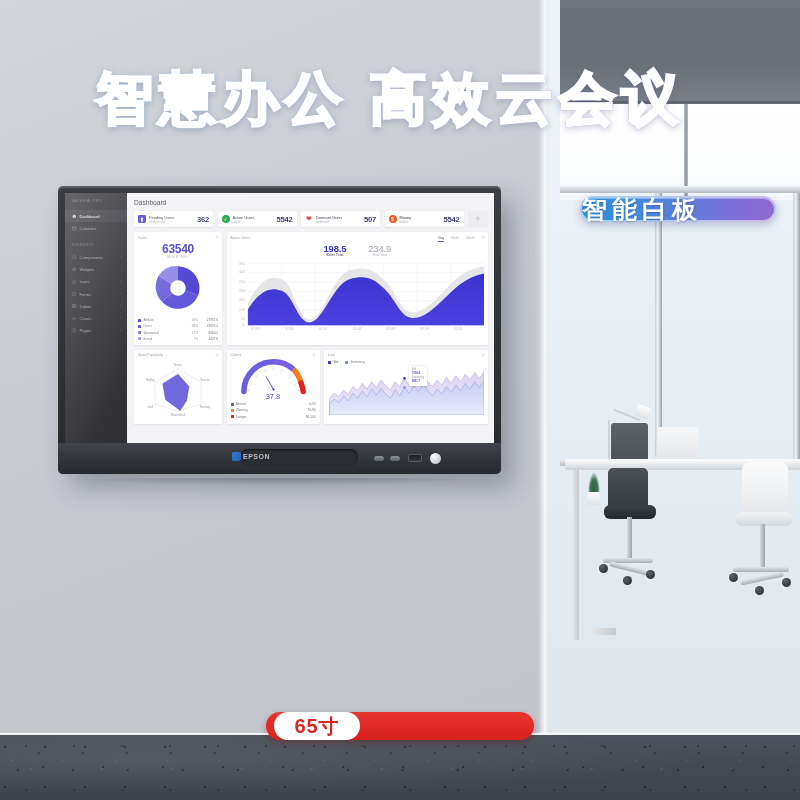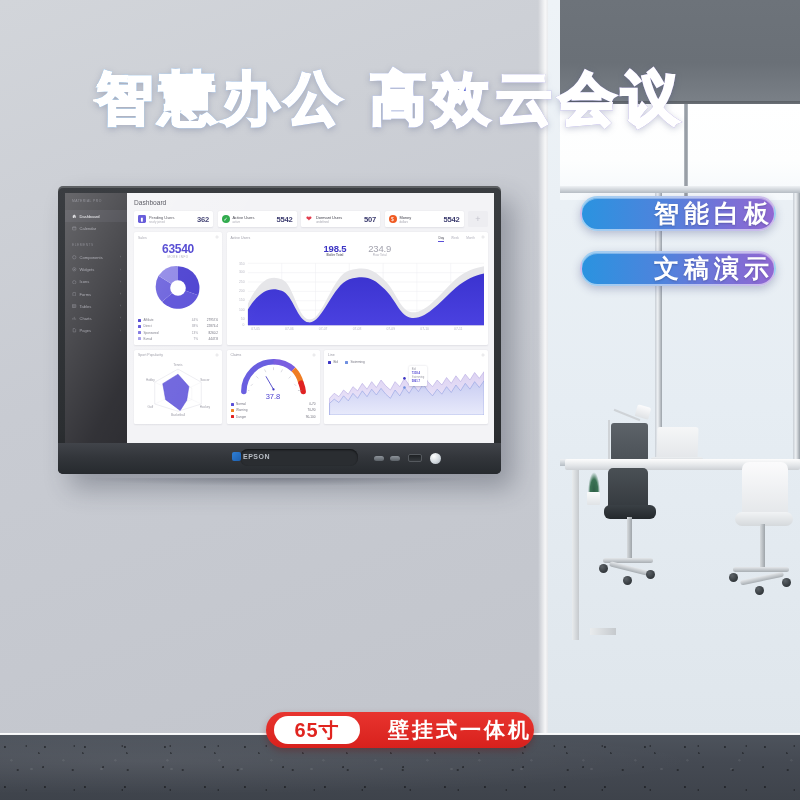--- a/index.html
+++ b/index.html
@@ -160,39 +160,38 @@
     background:linear-gradient(90deg,#2f8fe0 0%,#3f86dd 22%,#5f74d8 52%,#7e6fd6 78%,#8b6ad4 100%);
     -webkit-background-clip:text; background-clip:text; color:transparent;
     -webkit-text-stroke:3px #ffffff;
     paint-order: stroke fill;
     filter:drop-shadow(0 2px 3px rgba(60,70,120,.25));
   }
 
   
   .badges{ position:absolute; left:580px; top:196px; width:200px; }
   .badge{
-    width:196px; height:35px; margin-bottom:20px;
+    width:196px; height:26px; margin-bottom:20px;
     border-radius:21px;
     background:linear-gradient(90deg,#2a93e0 0%,#4f83dc 42%,#7b6fd6 78%,#9068d2 100%);
     box-shadow:0 3px 8px rgba(50,60,120,.28), inset 0 1px 0 rgba(255,255,255,.35);
-    display:flex; align-items:center; justify-content:flex-end;
+    display:flex; align-items:center; justify-content:flex-start;
     border:2px solid rgba(255,255,255,.55);
   }
   .badge span{
     color:#fff; font-size:25px; font-weight:bold; letter-spacing:5px;
     text-shadow:0 1px 2px rgba(40,50,100,.35);
   }
 
   
   .bottom-tag{
-    position:absolute; left:266px; top:712px; width:268px; height:36px;
+    position:absolute; left:266px; top:712px; width:268px; height:28px;
     background:linear-gradient(180deg,#e8342f,#d8211d);
     border-radius:20px; display:flex; align-items:center; padding-left:8px;
     box-shadow:0 3px 7px rgba(120,0,0,.28);
-    gap:16px;
   }
   .tag-pill{
     width:86px; height:28px; border-radius:14px; background:#fff;
     display:flex; align-items:center; justify-content:center;
     color:#e0241f; font-size:20px; font-weight:bold; letter-spacing:1px;
   }
   .tag-text{
     color:#fff; font-size:21px; font-weight:bold; letter-spacing:3px;
     margin-left:12px;
   }
@@ -401,23 +400,20 @@
 
   <div class="floor-line"></div>
   <div class="floor"></div>
 </div>
 
 <div class="headline">智慧办公  高效云会议</div>
 
 <div class="badges">
   <div class="badge">
     <span>智能白板</span>
-  </div>
-  <div class="badge">
-    <span>文稿演示</span>
   </div>
 </div>
 
 <div class="tv-stand-shadow"></div>
 <div class="tv">
   <div class="tv-screen">
 
     <div class="dash">
 
       <div class="side">
@@ -794,14 +790,13 @@
     </div>
     <div class="port" style="left:316px; width:10px;"></div>
     <div class="port" style="left:332px; width:10px;"></div>
     <div class="port-usb" style="left:350px;"></div>
     <div class="led" style="left:372px;"></div>
   </div>
 </div>
 
 <div class="bottom-tag">
   <div class="tag-pill">65寸</div>
-  <div class="tag-text">壁挂式一体机</div>
 </div>
 
 </body></html>

